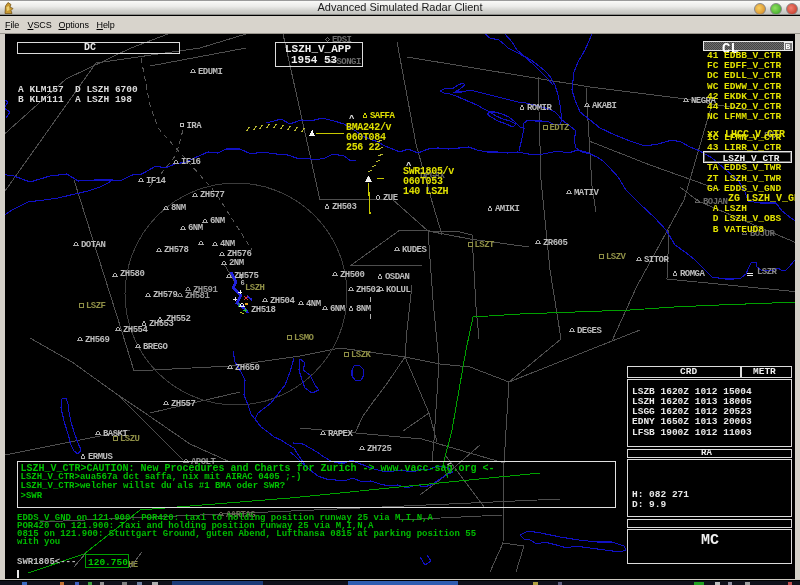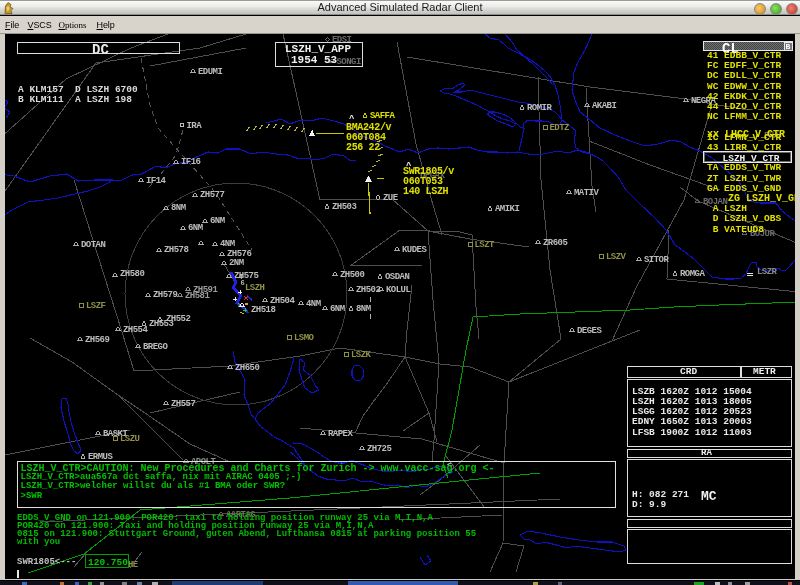--- a/index.html
+++ b/index.html
@@ -258,21 +258,21 @@
     <text x="403" y="184" font-family="'Liberation Mono',monospace" font-size="10px" font-weight="bold" fill="#e0e000" letter-spacing="-0.35px">060T053</text>
     <text x="403" y="194" font-family="'Liberation Mono',monospace" font-size="10px" font-weight="bold" fill="#e0e000" letter-spacing="-0.35px">140 LSZH</text>
     <text x="406" y="168" font-family="'Liberation Mono',monospace" font-size="9px" font-weight="bold" fill="#e8e8e8" letter-spacing="-0.55px">^</text>
     <text x="349" y="121" font-family="'Liberation Mono',monospace" font-size="9px" font-weight="bold" fill="#e8e8e8" letter-spacing="-0.55px">^</text>
     <path d="M747,273 l6,0 m-6,2.5 l6,0" stroke="#e8e8e8" stroke-width="1" fill="none"></path>
     <path d="M74,567 L86,553 M130,568 L142,552" stroke="#5a5a5a" stroke-width="1" fill="none"></path>
     <path d="M370.5,297 L370.5,302 M370,314 L370,319" stroke="#b0b0b0" stroke-width="1" fill="none"></path>
     <text x="447" y="467" font-family="'Liberation Mono',monospace" font-size="8px" font-weight="bold" fill="#d0d0d0" letter-spacing="-0.55px">&lt;</text>
   </svg>
 <div class="obox" style="left:17px;top:42px;width:163px;height:12px"></div>
-<div class="lbl" style="left:92px;top:42px;font-size:14px;color:#e8e8e8">DC</div>
+<div class="lbl" style="left:84px;top:42px;font-size:10px;color:#e8e8e8">DC</div>
 <div class="lbl" style="left:18px;top:84.4px;font-size:9.5px;color:#dcdcdc">A KLM157  D LSZH 6700</div>
 <div class="lbl" style="left:18px;top:94.2px;font-size:9.5px;color:#dcdcdc">B KLM111  A LSZH 198</div>
 <div class="obox" style="left:275px;top:41.5px;width:88px;height:25px"></div>
 <div class="lbl" style="left:285px;top:43.4px;font-size:11px;color:#f0f0f0">LSZH_V_APP</div>
 <div class="lbl" style="left:291px;top:54px;font-size:11px;color:#f0f0f0">1954 53</div>
 <div class="panel" style="left:703px;top:41px;width:90px;height:10px;background:#4e4e4e;background-image:repeating-conic-gradient(#6e6e6e 0% 25%,#454545 0% 50%);background-size:2px 2px;border-color:#e8e8e8"></div>
 <div class="lbl" style="left:722px;top:40.6px;font-size:14px;color:#fff">CL</div>
 <div class="panel" style="left:783.5px;top:42px;width:9px;height:8.5px;background:#777;border-color:#e8e8e8"></div>
 <div class="lbl" style="left:785.5px;top:41.6px;font-size:8px;color:#fff">B</div>
 <div class="lbl" style="left:707px;top:49.9px;font-size:9.5px;color:#e2e200">41 EDBB_V_CTR</div>
@@ -303,21 +303,21 @@
 <div class="lbl" style="left:632px;top:396.0px;font-size:9.5px;color:#e8e8e8">LSZH 1620Z 1013 18005</div>
 <div class="lbl" style="left:632px;top:406.2px;font-size:9.5px;color:#e8e8e8">LSGG 1620Z 1012 20523</div>
 <div class="lbl" style="left:632px;top:416.4px;font-size:9.5px;color:#e8e8e8">EDNY 1650Z 1013 20003</div>
 <div class="lbl" style="left:632px;top:426.6px;font-size:9.5px;color:#e8e8e8">LFSB 1900Z 1012 11003</div>
 <div class="panel" style="left:627px;top:448.5px;width:164.5px;height:9px"></div>
 <div class="lbl" style="left:701px;top:447.6px;font-size:9px;color:#f0f0f0">RA</div>
 <div class="panel" style="left:627px;top:458.5px;width:164.5px;height:58.5px"></div>
 <div class="lbl" style="left:632px;top:489px;font-size:9.5px;color:#e8e8e8">H: 082 271</div>
 <div class="lbl" style="left:632px;top:498.7px;font-size:9.5px;color:#e8e8e8">D: 9.9</div>
 <div class="panel" style="left:627px;top:518.5px;width:164.5px;height:9px"></div>
-<div class="lbl" style="left:701px;top:489px;font-size:13px;color:#f0f0f0">MC</div>
+<div class="lbl" style="left:701px;top:532px;font-size:15px;color:#f0f0f0">MC</div>
 <div class="panel" style="left:627px;top:529px;width:164.5px;height:35px"></div>
 <div class="obox" style="left:17px;top:460.5px;width:599px;height:47.5px;border-color:#e0e0e0"></div>
 <div class="lbl" style="left:20.5px;top:463.2px;font-size:10px;color:#00c400">LSZH_V_CTR&gt;CAUTION: New Procedures and Charts for Zurich -&gt; www.vacc-sag.org &lt;-</div>
 <div class="lbl" style="left:20.5px;top:472.3px;font-size:9px;color:#00c400">LSZH_V_CTR&gt;aua567a dct saffa, nix mit AIRAC 0405 ;-)</div>
 <div class="lbl" style="left:20.5px;top:481.4px;font-size:9px;color:#00c400">LSZH_V_CTR&gt;welcher willst du als #1 BMA oder SWR?</div>
 <div class="lbl" style="left:20.5px;top:490.5px;font-size:9px;color:#00c400">&gt;SWR</div>
 <div class="lbl" style="left:17px;top:513.0px;font-size:9px;color:#00bb00">EDDS_V_GND on 121.900: POR420: taxi to holding position runway 25 via M,I,N,A</div>
 <div class="lbl" style="left:17px;top:521.0px;font-size:9px;color:#00bb00">POR420 on 121.900: Taxi and holding position runway 25 via M,I,N,A</div>
 <div class="lbl" style="left:17px;top:529.0px;font-size:9px;color:#00bb00">0815 on 121.900: Stuttgart Ground, guten Abend, Lufthansa 0815 at parking position 55</div>
 <div class="lbl" style="left:17px;top:537.0px;font-size:9px;color:#00bb00">with you</div>
@@ -330,21 +330,21 @@
 <svg class="abs" style="left:3.5px;top:1.5px;z-index:6" width="10" height="12" viewBox="0 0 10 12">
 <path d="M1,11.5 L1.5,4 L4,0.5 L7,2.5 L6,5 L9,6.5 L7,8.5 L8,11.5 Z" fill="#c89830" stroke="#6a4a10" stroke-width="0.7"></path>
 <path d="M2.5,5 L5,4 L5.5,8 L3,9 Z" fill="#ecd070"></path>
   </svg>
 <div class="abs" style="z-index:6;left:754px;top:2.5px;width:12px;height:12px;border-radius:6px;background:radial-gradient(circle at 4px 4px,#f8d060,#d08020);border:1px solid #888"></div>
 <div class="abs" style="z-index:6;left:770px;top:2.5px;width:12px;height:12px;border-radius:6px;background:radial-gradient(circle at 4px 4px,#90e060,#30a020);border:1px solid #888"></div>
 <div class="abs" style="z-index:6;left:786px;top:2.5px;width:12px;height:12px;border-radius:6px;background:radial-gradient(circle at 4px 4px,#f08070,#c03020);border:1px solid #888"></div>
 <div class="abs" style="left:0;top:16px;width:800px;height:18px;background:#d8d4cc;z-index:5;border-bottom:1px solid #9a968e"></div>
 <div class="abs" style="z-index:6;left:5px;top:20px;font-family:'Liberation Sans',sans-serif;font-size:9px;letter-spacing:-0.1px;color:#000"><span style="text-decoration:underline">F</span>ile</div>
 <div class="abs" style="z-index:6;left:27.5px;top:20px;font-family:'Liberation Sans',sans-serif;font-size:9px;letter-spacing:-0.1px;color:#000"><span style="text-decoration:underline">V</span>SCS</div>
-<div class="abs" style="z-index:6;left:58.5px;top:20px;font-family:Liberation Serif, serif;font-size:9px;letter-spacing:-0.1px;color:#000"><span style="text-decoration:underline">O</span>ptions</div>
+<div class="abs" style="z-index:6;left:58.5px;top:20px;font-family:Liberation Sans, sans-serif;font-size:9px;letter-spacing:-0.1px;color:#000"><span style="text-decoration:underline">O</span>ptions</div>
 <div class="abs" style="z-index:6;left:96.5px;top:20px;font-family:'Liberation Sans',sans-serif;font-size:9px;letter-spacing:-0.1px;color:#000"><span style="text-decoration:underline">H</span>elp</div>
 <div class="abs" style="left:0;top:34px;width:5px;height:546px;background:#d4d0c8;z-index:5"></div>
 <div class="abs" style="left:795px;top:34px;width:5px;height:546px;background:#d4d0c8;z-index:5"></div>
 <div class="abs" style="left:0;top:578.6px;width:800px;height:1.8px;background:#cfcbc3;z-index:5"></div>
 <div class="abs" style="left:0;top:581px;width:800px;height:4px;background:#10101a;z-index:5"></div>
 <div class="abs" style="left:172px;top:581px;width:91px;height:4px;background:#1c3b78;z-index:6"></div>
 <div class="abs" style="left:348px;top:581px;width:110px;height:4px;background:#2f5cb0;z-index:6"></div>
 <div class="abs" style="left:694px;top:582px;width:10px;height:3px;background:#20a020;z-index:6"></div>
 <div class="abs" style="left:22px;top:582px;width:5px;height:3px;background:#3a6ac0;z-index:6"></div>
 <div class="abs" style="left:60px;top:582px;width:4px;height:3px;background:#c07030;z-index:6"></div>

